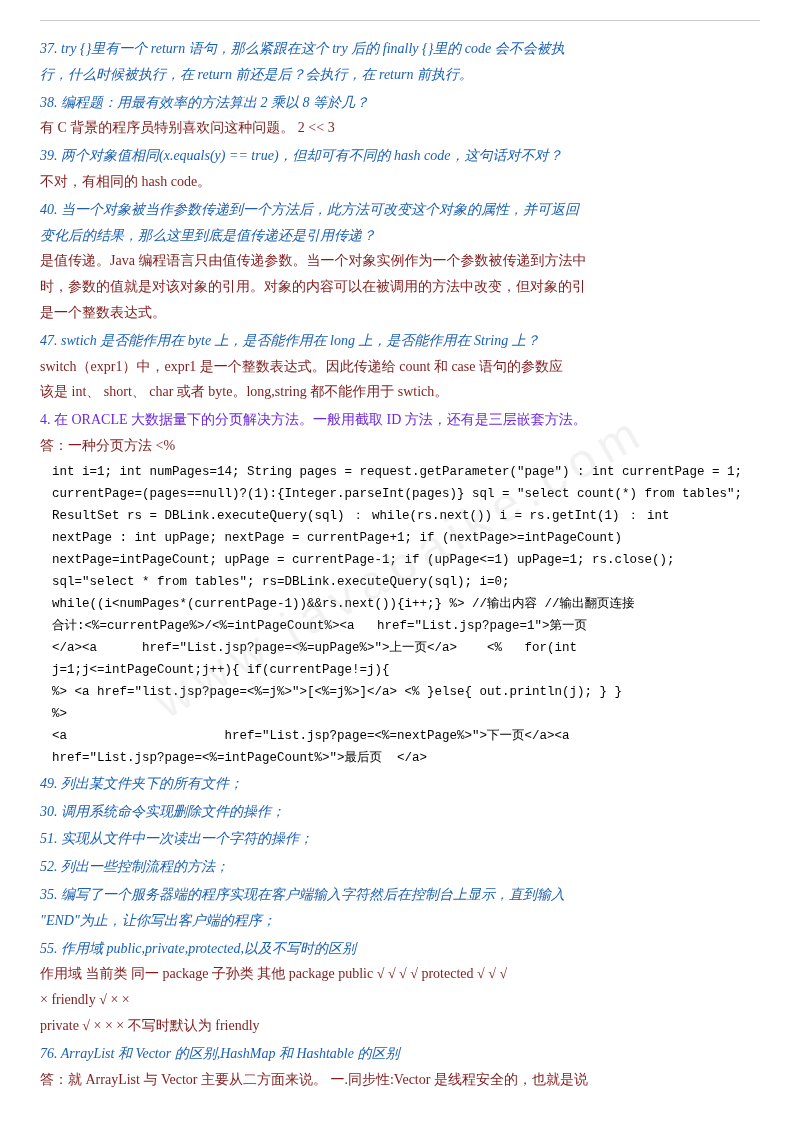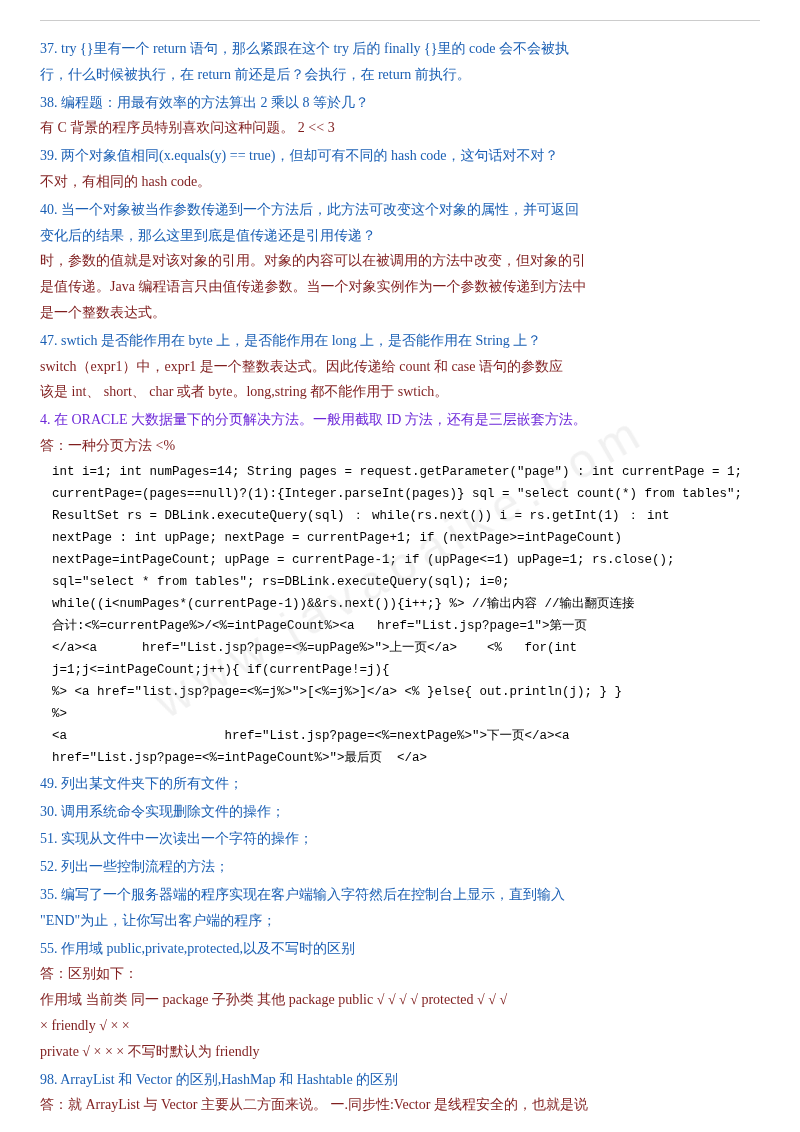--- a/index.html
+++ b/index.html
@@ -17,20 +17,21 @@
     }
     .top-divider {
       border-top: 1px solid #cccccc;
       margin-bottom: 16px;
     }
     .content-block {
       margin-bottom: 4px;
     }
     .blue-text {
       color: #1a5fb4;
+      font-style: italic;
     }
     .red-text {
       color: #6d28d9;
     }
     .black-text {
       color: #7f1d1d;
     }
     .code-block {
       font-family: "Courier New", Courier, monospace;
       font-size: 12.5px;
@@ -76,22 +77,22 @@
   </div>
 
   <div class="content-block">
     <p class="blue-text">39. 两个对象值相同(x.equals(y) == true)，但却可有不同的 hash code，这句话对不对？</p>
     <p class="black-text">不对，有相同的 hash code。</p>
   </div>
 
   <div class="content-block">
     <p class="blue-text">40. 当一个对象被当作参数传递到一个方法后，此方法可改变这个对象的属性，并可返回</p>
     <p class="blue-text">变化后的结果，那么这里到底是值传递还是引用传递？</p>
+    <p class="black-text">是值传递。Java 编程语言只由值传递参数。当一个对象实例作为一个参数被传递到方法中</p>
     <p class="black-text">时，参数的值就是对该对象的引用。对象的内容可以在被调用的方法中改变，但对象的引</p>
-    <p class="black-text">是值传递。Java 编程语言只由值传递参数。当一个对象实例作为一个参数被传递到方法中</p>
     <p class="black-text">是一个整数表达式。</p>
   </div>
 
   <div class="content-block">
     <p class="blue-text">47. swtich 是否能作用在 byte 上，是否能作用在 long 上，是否能作用在 String 上？</p>
     <p class="black-text">switch（expr1）中，expr1 是一个整数表达式。因此传递给 count 和 case 语句的参数应</p>
     <p class="black-text">该是 int、 short、 char 或者 byte。long,string 都不能作用于 swtich。</p>
   </div>
 
   <div class="content-block">
@@ -132,24 +133,23 @@
     <p class="blue-text">52. 列出一些控制流程的方法；</p>
   </div>
 
   <div class="content-block">
     <p class="blue-text">35. 编写了一个服务器端的程序实现在客户端输入字符然后在控制台上显示，直到输入</p>
     <p class="blue-text">"END"为止，让你写出客户端的程序；</p>
   </div>
 
   <div class="content-block">
     <p class="blue-text">55. 作用域 public,private,protected,以及不写时的区别</p>
-    <p class="black-text">答：区别如下：</p>
     <p class="black-text">作用域  当前类  同一 package  子孙类  其他 package public √ √ √ √ protected √ √ √</p>
     <p class="black-text">× friendly √ × ×</p>
     <p class="black-text">private √ × × ×  不写时默认为 friendly</p>
   </div>
 
   <div class="content-block">
-    <p class="blue-text">98. ArrayList 和 Vector 的区别,HashMap 和 Hashtable 的区别</p>
+    <p class="blue-text">76. ArrayList 和 Vector 的区别,HashMap 和 Hashtable 的区别</p>
     <p class="black-text">答：就 ArrayList 与 Vector 主要从二方面来说。 一.同步性:Vector 是线程安全的，也就是说</p>
   </div>
 
 </div>
 
 </body></html>

